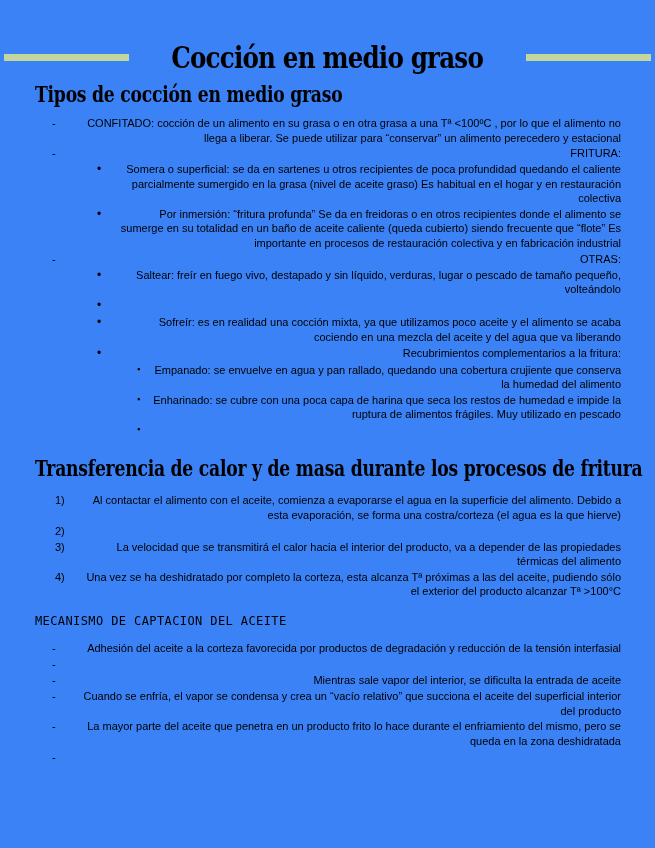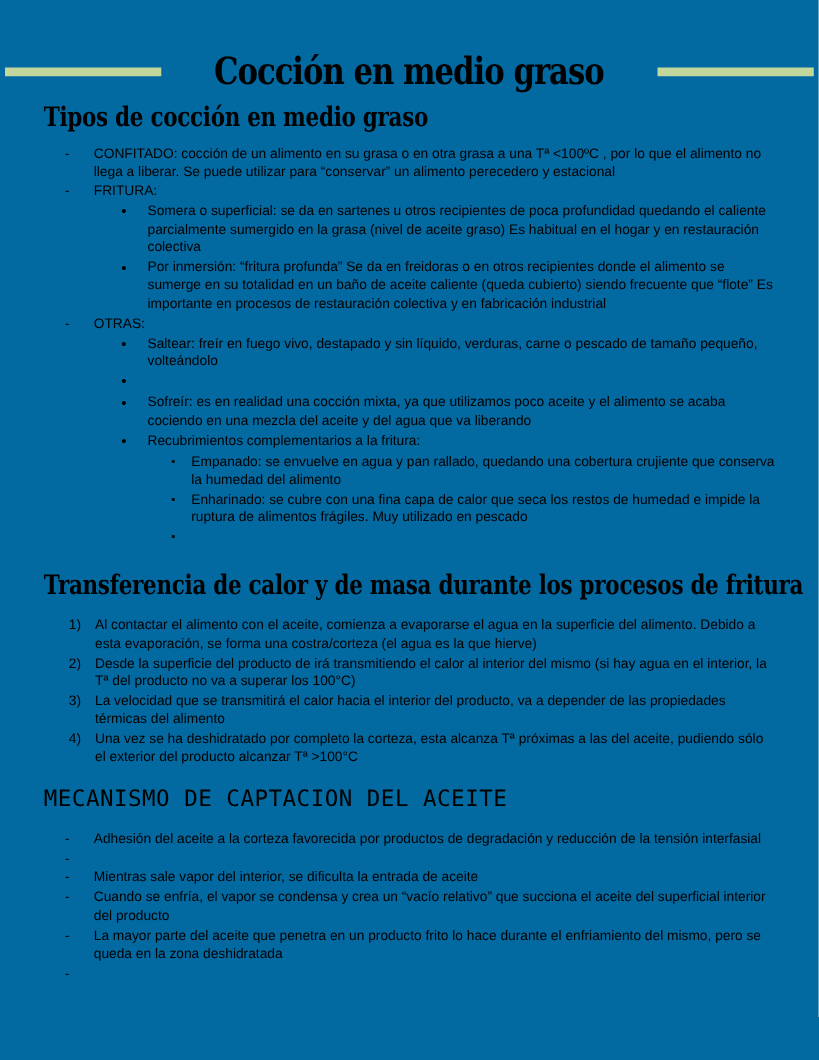--- a/index.html
+++ b/index.html
@@ -2,21 +2,21 @@
 <html><head>
 <meta charset="utf-8">
 <style>
   html,body{margin:0;padding:0;background:#ffffff;}
   body{
     width:655px;height:848px;
     font-family:"Liberation Sans",sans-serif;
     font-size:11px;line-height:1.31;color:#000;
     -webkit-font-smoothing:antialiased;
   }
-  .page{position:relative;width:655px;height:848px;overflow:hidden;background:#0369a1;}
+  .page{position:relative;width:655px;height:848px;overflow:hidden;background:#3b82f6;}
 
   
   .title-row{display:flex;align-items:center;margin:42px 4px 0 4px;}
   .rule{height:7px;background:#c3d69b;flex:1;}
   .doc-title{
     font-family:"DejaVu Serif",serif;font-weight:700;font-size:30px;
     letter-spacing:-1px;display:inline-block;transform:scaleX(0.82);
     white-space:nowrap;margin:0 -22px;padding:0 30px;line-height:1.05;
   }
 
@@ -25,29 +25,29 @@
     font-family:"DejaVu Serif",serif;font-weight:700;font-size:21.5px;
     letter-spacing:-0.3px;white-space:nowrap;
     transform:scaleX(0.8);transform-origin:0 50%;
     margin:9px 0 10px 35px;line-height:1.1;
   }
   .sec-h.second{margin-top:15px;margin-bottom:13px;}
 
   
   .sub-h{
     font-family:"DejaVu Sans Mono","Liberation Mono",monospace;
-    font-size:18px;letter-spacing:0.4px;
+    font-size:12px;letter-spacing:0.4px;
     margin:15px 0 12px 35px;
   }
 
   
   .list{margin:0;}
   .li{display:flex;margin:0 34px 1.5px 0;}
   .mk{flex:none;}
-  .tx{flex:1;}
+  .tx{flex:1;text-align:right;}
   .l1{padding-left:52px;}  .l1 .mk{width:23px;}
   .l2{padding-left:97px;}  .l2 .mk{width:21px;font-size:12px;}
   .l3{padding-left:137px;} .l3 .mk{width:16px;font-size:9px;padding-top:1px;}
   .ln{padding-left:55px;}  .ln .mk{width:21px;}
   .gap-after-sec1{height:4px;}
 </style>
 </head>
 <body>
 
 <div class="page">
@@ -76,58 +76,57 @@
     <div class="li l2">
         <span class="mk">•</span>
         <span class="tx">Por inmersión: “fritura profunda” Se da en freidoras o en otros recipientes donde el alimento se sumerge en su totalidad en un baño de aceite caliente (queda cubierto) siendo frecuente que “flote” Es importante en procesos de restauración colectiva y en fabricación industrial</span>
       </div>
     <div class="li l1">
         <span class="mk">-</span>
         <span class="tx">OTRAS:</span>
       </div>
     <div class="li l2">
         <span class="mk">•</span>
-        <span class="tx">Saltear: freír en fuego vivo, destapado y sin líquido, verduras, carne o pescado de tamaño pequeño, volteándolo</span>
+        <span class="tx">Saltear: freír en fuego vivo, destapado y sin líquido, verduras, lugar o pescado de tamaño pequeño, volteándolo</span>
       </div>
     <div class="li l2">
         <span class="mk">•</span>
       </div>
     <div class="li l2">
         <span class="mk">•</span>
         <span class="tx">Sofreír: es en realidad una cocción mixta, ya que utilizamos poco aceite y el alimento se acaba cociendo en una mezcla del aceite y del agua que va liberando</span>
       </div>
     <div class="li l2">
         <span class="mk">•</span>
         <span class="tx">Recubrimientos complementarios a la fritura:</span>
       </div>
     <div class="li l3">
         <span class="mk">▪</span>
         <span class="tx">Empanado: se envuelve en agua y pan rallado, quedando una cobertura crujiente que conserva la humedad del alimento</span>
       </div>
     <div class="li l3">
         <span class="mk">▪</span>
-        <span class="tx">Enharinado: se cubre con una fina capa de calor que seca los restos de humedad e impide la ruptura de alimentos frágiles. Muy utilizado en pescado</span>
+        <span class="tx">Enharinado: se cubre con una poca capa de harina que seca los restos de humedad e impide la ruptura de alimentos frágiles. Muy utilizado en pescado</span>
       </div>
     <div class="li l3">
         <span class="mk">▪</span>
       </div>
   </div>
 
   <div class="gap-after-sec1"></div>
 
   <div class="sec-h second">Transferencia de calor y de masa durante los procesos de fritura</div>
 
   <div class="list">
     <div class="li ln">
         <span class="mk">1)</span>
         <span class="tx">Al contactar el alimento con el aceite, comienza a evaporarse el agua en la superficie del alimento. Debido a esta evaporación, se forma una costra/corteza (el agua es la que hierve)</span>
       </div>
     <div class="li ln">
         <span class="mk">2)</span>
-        <span class="tx">Desde la superficie del producto de irá transmitiendo el calor al interior del mismo (si hay agua en el interior, la Tª del producto no va a superar los 100°C)</span>
       </div>
     <div class="li ln">
         <span class="mk">3)</span>
         <span class="tx">La velocidad que se transmitirá el calor hacia el interior del producto, va a depender de las propiedades térmicas del alimento</span>
       </div>
     <div class="li ln">
         <span class="mk">4)</span>
         <span class="tx">Una vez se ha deshidratado por completo la corteza, esta alcanza Tª próximas a las del aceite, pudiendo sólo el exterior del producto alcanzar Tª &gt;100°C</span>
       </div>
   </div>

